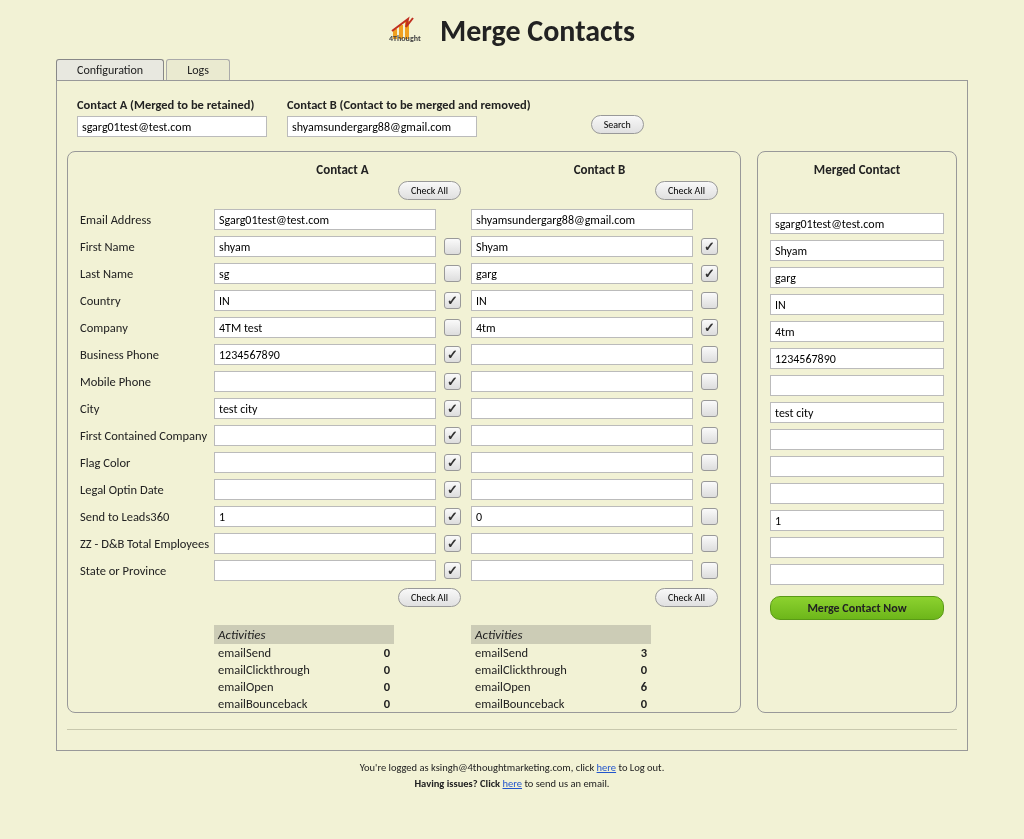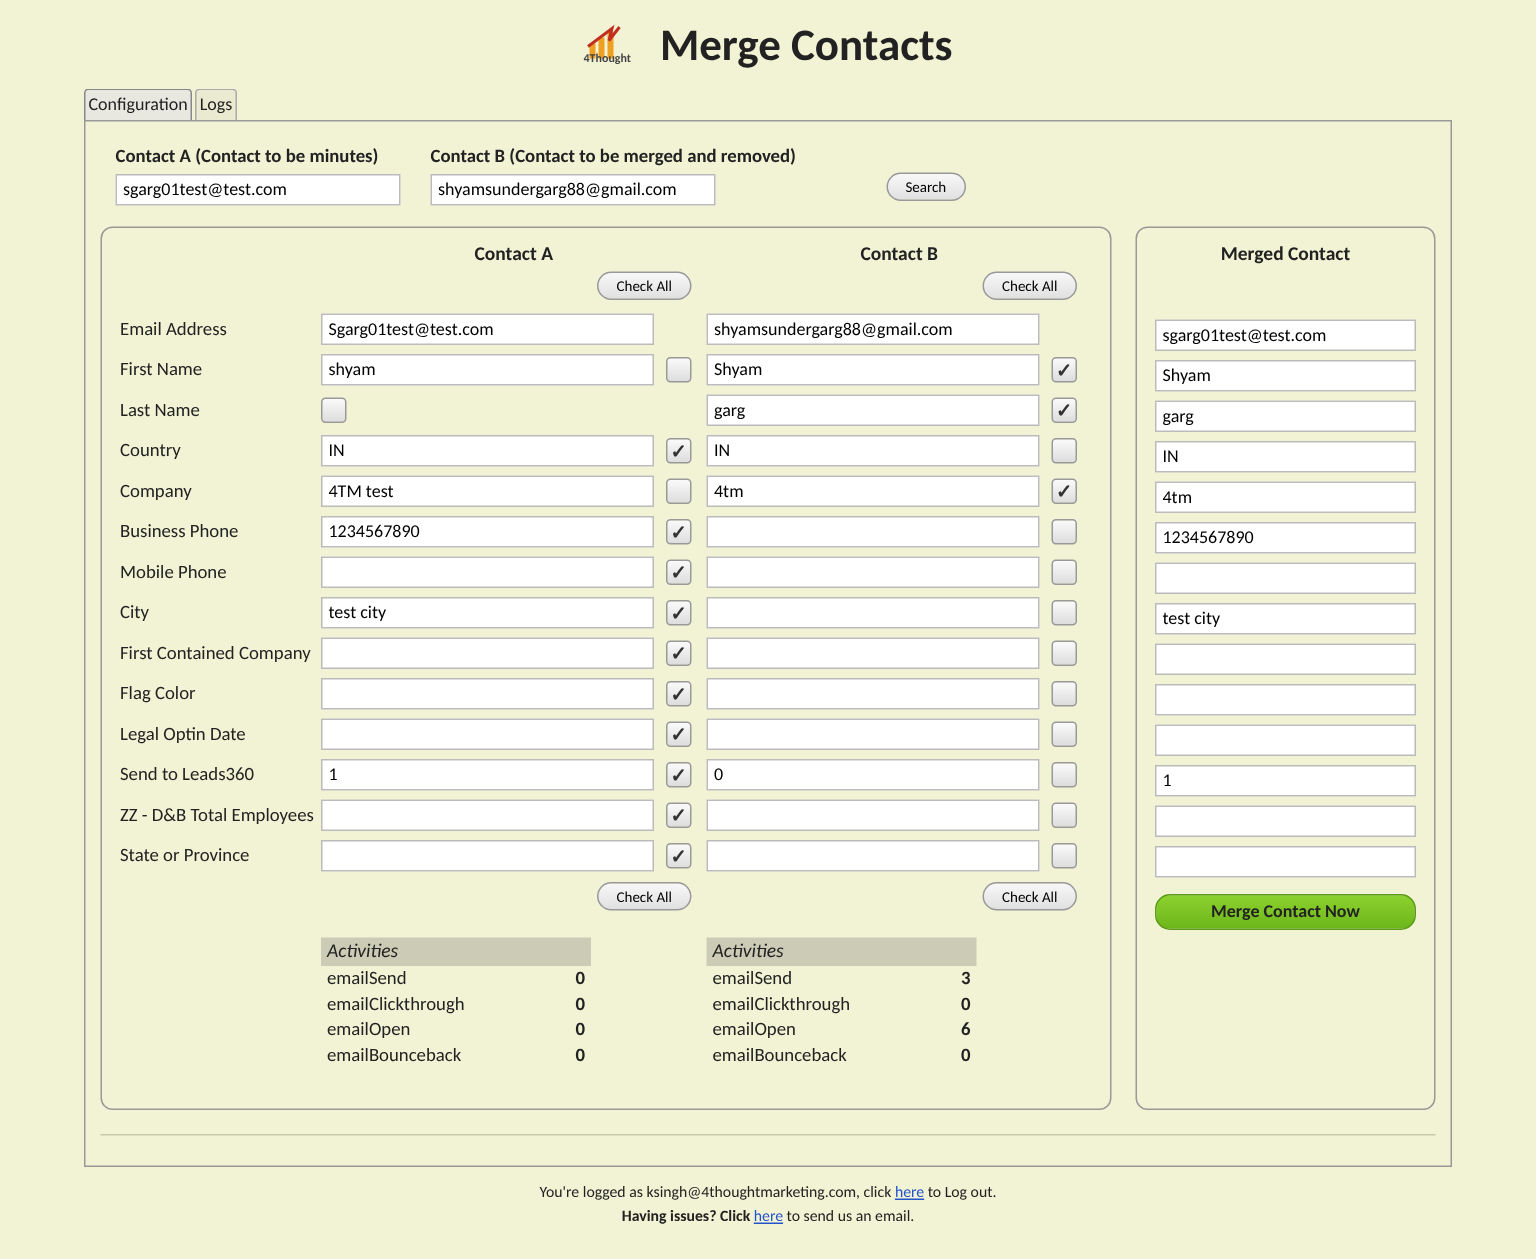--- a/index.html
+++ b/index.html
@@ -1,29 +1,29 @@
 <!DOCTYPE html>
 <html><head>
 <meta charset="utf-8">
 <style>
 * { box-sizing: border-box; font-family: "Segoe UI", Calibri, Arial, sans-serif; }
 body { margin: 0; background: #f2f2d5; width: 1024px; font-size: 13px; color: #222; }
 .header { text-align: center; padding: 12px 16px 4px; }
 .header h1 { display: inline-block; margin: 0; font-size: 30px; font-weight: bold; vertical-align: middle; }
 .logo { display: inline-block; vertical-align: middle; margin-right: 8px; }
 .tabs { margin: 6px 0 0 56px; }
-.tab { display: inline-block; background: #eaead0; border: 1px solid #aaa; border-bottom: none; padding: 3px 2px; font-size: 12px; cursor: pointer; border-radius: 3px 3px 0 0; margin-right: -1px; }
+.tab { display: inline-block; background: #eaead0; border: 1px solid #aaa; border-bottom: none; padding: 3px 20px; font-size: 12px; cursor: pointer; border-radius: 3px 3px 0 0; margin-right: -1px; }
 .tab.active { background: #e8e8e0; border-color: #888; }
 .panel { border: 1px solid #999; background: #f2f2d5; margin: 0 56px 10px 56px; padding: 16px 10px 10px; }
 .searchrow { display: flex; align-items: flex-start; gap: 20px; margin-bottom: 14px; padding-left: 10px; }
 .srcol label { font-weight: bold; font-size: 12.5px; display: block; margin-bottom: 4px; }
 .srcol input { font-size: 12px; height: 21px; border: 1px solid #bbb; padding: 1px 4px; }
 .btn { background: linear-gradient(#f8f8f8,#e0e0e0); border: 1px solid #999; border-radius: 10px; padding: 2px 12px; font-size: 10px; cursor: pointer; }
 .cols { display: flex; gap: 16px; }
-.compare { flex: 1; border: 1px solid #999; border-radius: 8px; padding: 10px 12px 27px; }
+.compare { flex: 1; border: 1px solid #999; border-radius: 8px; padding: 10px 12px 0; }
 .merged { width: 200px; border: 1px solid #999; border-radius: 8px; padding: 10px 12px 16px; }
 .sectitle { font-weight: bold; text-align: center; font-size: 13px; }
 .compare .heads { display: flex; }
 .compare .lblcol { width: 134px; }
 .compare .acol, .compare .bcol { flex: 1; text-align: center; }
 .checkrow { display: flex; margin: 4px 0 6px; }
 .checkrow .lblcol { width: 134px; }
 .checkrow .acol, .checkrow .bcol { flex: 1; text-align: right; padding-right: 10px; }
 .fieldrow { display: flex; align-items: center; height: 27px; }
 .fieldrow .lblcol { width: 134px; font-size: 12.5px; }
@@ -66,21 +66,21 @@
 
 <div class="tabs">
   <span class="tab active">Configuration</span>
   <span class="tab">Logs</span>
 </div>
 
 <div class="panel">
 
   <div class="searchrow">
     <div class="srcol">
-      <label>Contact A (Contact to be minutes)</label>
+      <label>Contact A (Merged to be retained)</label>
       <input type="text" style="width: 190px;" value="sgarg01test@test.com">
     </div>
     <div class="srcol">
       <label>Contact B (Contact to be merged and removed)</label>
       <input type="text" style="width: 190px;" value="shyamsundergarg88@gmail.com">
     </div>
     <div style="padding:18px 0 0 40px">
       <button class="btn">Search</button>
     </div>
   </div>
@@ -116,20 +116,21 @@
               <span class="chk"></span>
             </div>
             <div class="bcol">
               <input type="text" value="Shyam" style="">
               <span class="chk on"></span>
             </div>
           </div>
           <div class="fieldrow">
             <div class="lblcol">Last Name</div>
             <div class="acol">
+              <input type="text" value="sg" style="">
               <span class="chk"></span>
             </div>
             <div class="bcol">
               <input type="text" value="garg" style="">
               <span class="chk on"></span>
             </div>
           </div>
           <div class="fieldrow">
             <div class="lblcol">Country</div>
             <div class="acol">

